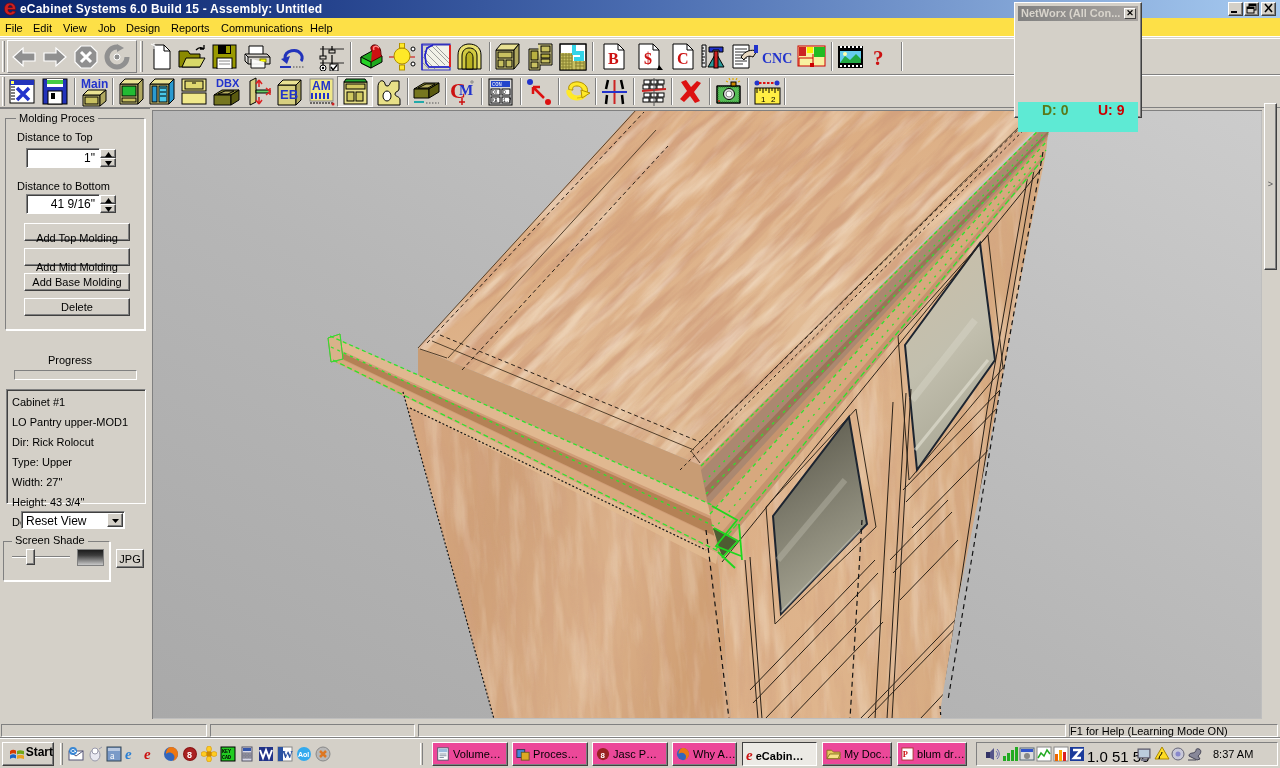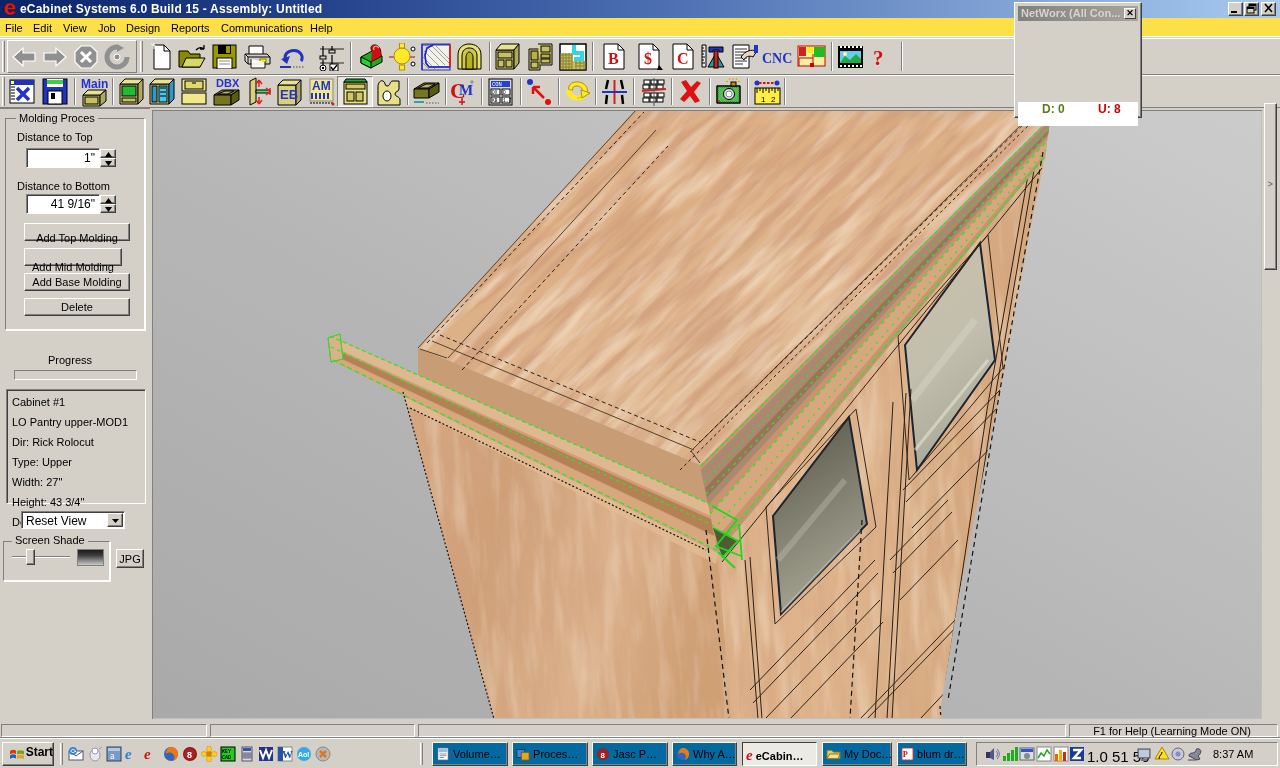--- a/index.html
+++ b/index.html
@@ -20,27 +20,27 @@
 .tin{position:absolute;background:#fff;border:1px solid;border-color:#808080 #fff #fff #808080;box-shadow:inset 1px 1px 0 #404040;font-size:12px;text-align:right;padding:2px 4px 0 0;color:#000}
 .spin{position:absolute;width:16px;height:19px}
 .spb{position:absolute;left:0;width:16px;height:9px;background:#d4d0c8;border:1px solid;border-color:#fff #404040 #404040 #fff;box-shadow:inset -1px -1px 0 #808080}
 .spb svg{position:absolute;left:4px;top:2px}
 .btn{position:absolute;background:#d4d0c8;border:1px solid;border-color:#fff #404040 #404040 #fff;box-shadow:inset -1px -1px 0 #808080;font-size:11px;text-align:center;color:#000}
 #viewport{left:152px;top:110px;width:1110px;height:609px;border-left:1px solid #808080;border-top:1px solid #808080;background:#bebebe}
 #rightstrip{left:1262px;top:108px;width:18px;height:611px;background:#d4d0c8}
 #statusbar{left:0;top:719px;width:1280px;height:19px;background:#d4d0c8;border-top:1px solid #d4d0c8}
 .spanel{position:absolute;top:4px;height:13px;border:1px solid;border-color:#808080 #fff #fff #808080}
 #taskbar{left:0;top:738px;width:1280px;height:30px;background:#d4d0c8;border-top:1px solid #fff;box-shadow:0 -1px 0 #808080}
-.tbtn{position:absolute;top:3px;height:24px;background:#0369a1;border:1px solid;border-color:#fff #404040 #404040 #fff;box-shadow:inset -1px -1px 0 #808080;font-size:11px;color:#000;padding:4px 2px 0 3px;white-space:nowrap;overflow:hidden}
+.tbtn{position:absolute;top:3px;height:24px;background:#ec4899;border:1px solid;border-color:#fff #404040 #404040 #fff;box-shadow:inset -1px -1px 0 #808080;font-size:11px;color:#000;padding:4px 2px 0 3px;white-space:nowrap;overflow:hidden}
 .qicon{position:absolute;top:7px;width:16px;height:16px}
 #networx{left:1014px;top:2px;width:128px;height:116px;background:#d4d0c8;border:1px solid;border-color:#fff #404040 #404040 #fff;box-shadow:inset -1px -1px 0 #808080, inset 1px 1px 0 #d4d0c8}
 #nxtitle{position:absolute;left:3px;top:3px;width:120px;height:15px;background:linear-gradient(90deg,#808080,#a8a4a0);color:#d8d4cc;font-weight:bold;font-size:11px;padding:1px 0 0 3px}
 #nxgraph{position:absolute;left:3px;top:18px;width:120px;height:81px;background:#fff;border:1px solid #d4d0c8}
 .nxlbl{position:absolute;font-size:10px;color:#000;left:4px}
-#nxbottom{position:absolute;left:3px;top:99px;width:120px;height:24px;background:#ffffff;font-size:12px}
+#nxbottom{position:absolute;left:3px;top:99px;width:120px;height:30px;background:#5eead4;font-size:14px}
 </style></head>
 <body>
 <div id="titlebar" class="abs">
  <svg class="abs" style="left:3px;top:2px" width="14" height="14" viewBox="0 0 14 14">
       <path d="M7 1 C3 1 1.5 4 1.5 7 C1.5 10.5 4 13 7.5 13 C10 13 12 11.5 12.5 9.5 L9.5 9 C9 10 8 10.5 7.2 10.4 C5.5 10.2 4.8 8.8 5 7.5 L12.5 7.5 C12.8 4 11 1 7 1 Z M7 3.2 C8.5 3.2 9.3 4.3 9.4 5.5 L5.2 5.5 C5.4 4.2 6 3.2 7 3.2 Z" fill="#cc2222" stroke="#7a0000" stroke-width="0.6"></path>
     </svg>
  <div id="title-txt" class="abs">eCabinet Systems 6.0 Build 15 - Assembly: Untitled</div>
  <div class="wbtn abs" style="left:1228px"><svg width="13" height="11">
         <rect x="2" y="8" width="6" height="2" fill="#000"></rect>
       </svg></div>
@@ -435,21 +435,21 @@
           <path d="M3.5 0 L7 5 L0 5 Z" fill="#000"></path>
         </svg>
       </div>
    <div class="spb" style="top:9px">
         <svg width="7" height="5">
           <path d="M3.5 5 L7 0 L0 0 Z" fill="#000"></path>
         </svg>
       </div>
  </div>
  <div class="btn" style="left:24px;top:114px;width:106px;height:18px;padding-top:8px">Add Top Molding</div>
- <div class="btn" style="left:24px;top:139px;width:98px;height:18px;padding-top:12px">Add Mid Molding</div>
+ <div class="btn" style="left:24px;top:139px;width:106px;height:18px;padding-top:12px">Add Mid Molding</div>
  <div class="btn" style="left:24px;top:164px;width:106px;height:18px;padding-top:2px">Add Base Molding</div>
  <div class="btn" style="left:24px;top:189px;width:106px;height:18px;padding-top:2px">Delete</div>
  <div class="lbl" style="left:48px;top:245px">Progress</div>
  <div class="abs" style="left:14px;top:261px;width:123px;height:10px;border:1px solid;border-color:#808080 #fff #fff #808080;background:#d4d0c8"></div>
  <div class="abs" style="left:6px;top:280px;width:140px;height:115px;border:1px solid;border-color:#808080 #fff #fff #808080;box-shadow:inset 1px 1px 0 #404040;background:#d4d0c8;font-size:11px;line-height:20px;padding:2px 0 0 5px">
 Cabinet #1<br>LO Pantry upper-MOD1<br>Dir: Rick Rolocut<br>Type: Upper<br>Width: 27"<br>Height: 43 3/4"<br>Depth: 13 3/4"</div>
  <div class="abs" style="left:21px;top:402px;width:104px;height:18px;background:#fff;border:1px solid;border-color:#808080 #fff #fff #808080;box-shadow:inset 1px 1px 0 #404040;font-size:12px;padding:2px 0 0 4px">Reset View
    <div class="abs" style="right:1px;top:1px;width:16px;height:14px;background:#d4d0c8;border:1px solid;border-color:#fff #404040 #404040 #fff;box-shadow:inset -1px -1px 0 #808080">
         <svg width="7" height="4" style="position:absolute;left:4px;top:5px">
           <path d="M0 0 L7 0 L3.5 4 Z" fill="#000"></path>
@@ -643,21 +643,21 @@
 </g>
 </svg>
 </div>
 <div id="rightstrip" class="abs">
  <div class="abs" style="left:2px;top:-5px;width:13px;height:167px;background:#d4d0c8;border:1px solid;border-color:#fff #404040 #404040 #fff;box-shadow:inset -1px -1px 0 #808080;font-size:9px;color:#555;text-align:center;line-height:160px">&gt;</div>
 </div>
 <div id="statusbar" class="abs">
  <div class="spanel" style="left:1px;width:206px"></div>
  <div class="spanel" style="left:210px;width:205px"></div>
  <div class="spanel" style="left:418px;width:648px"></div>
- <div class="spanel" style="left:1069px;width:209px;font-size:11px;text-align:center;padding:0 3px 0 0;line-height:12px">F1 for Help (Learning Mode ON)</div>
+ <div class="spanel" style="left:1069px;width:209px;font-size:11px;text-align:left;padding:0 3px 0 0;line-height:12px">F1 for Help (Learning Mode ON)</div>
 </div>
 <div id="taskbar" class="abs">
  <div class="btn" style="left:2px;top:3px;width:52px;height:24px;text-align:right;padding:3px 0 0 3px;font-weight:bold;font-size:12px">
   <svg width="17" height="16" viewBox="0 0 17 16" style="vertical-align:-3px">
         <path d="M1 5 C3 3.5 5 3.5 7 4.5 L7 8 C5 7 3 7 1 8.5 Z" fill="#d83b01"></path>
         <path d="M8 5 C10 4 12 4 15 5 L15 8.5 C12 7.5 10 7.5 8 8.5 Z" fill="#71a716"></path>
         <path d="M1 9.5 C3 8 5 8 7 9 L7 12.5 C5 11.5 3 11.5 1 13 Z" fill="#1a63c8"></path>
         <path d="M8 9.5 C10 8.5 12 8.5 15 9.5 L15 13 C12 12 10 12 8 13 Z" fill="#e8a220"></path>
       </svg><span style="position:relative;top:-3px">Start</span></div>
  <div class="grip" style="left:60px;top:4px;height:22px"></div>
@@ -809,15 +809,15 @@
       <path d="M1 14 L9 14" stroke="#445"></path>
     </svg>
  <div class="abs" style="left:1213px;top:9px;font-size:11px">8:37 AM</div>
 </div>
 <div id="networx" class="abs">
  <div id="nxtitle">NetWorx (All Con...
    <div class="abs" style="right:2px;top:2px;width:12px;height:11px;background:#d4d0c8;border:1px solid;border-color:#fff #404040 #404040 #fff;color:#000;font-size:9px;line-height:9px;text-align:center;font-weight:bold">✕</div>
  </div>
  <div id="nxbottom">
       <span style="position:absolute;left:24px;color:#5a7a1a;font-weight:bold">D: 0</span>
-      <span style="position:absolute;left:80px;color:#cc0000;font-weight:bold">U: 8</span>
+      <span style="position:absolute;left:80px;color:#cc0000;font-weight:bold">U: 9</span>
     </div>
 </div>
 
 </body></html>

